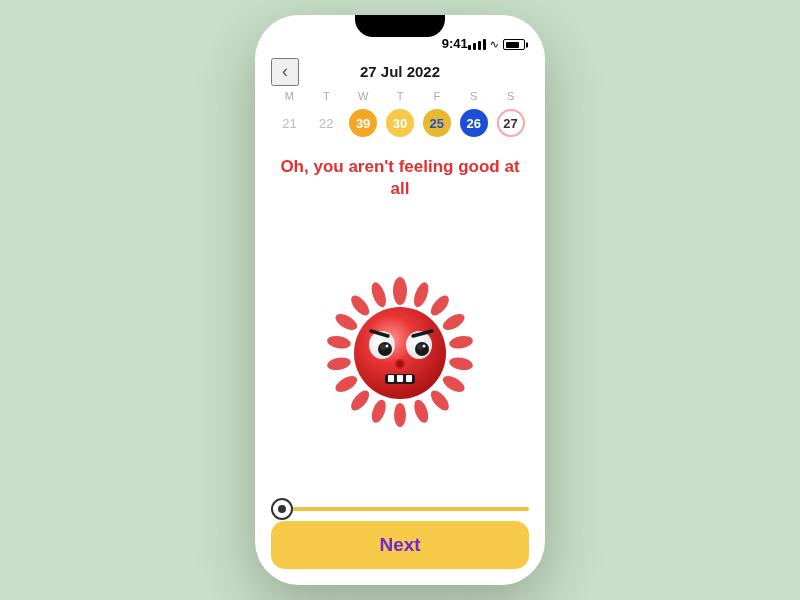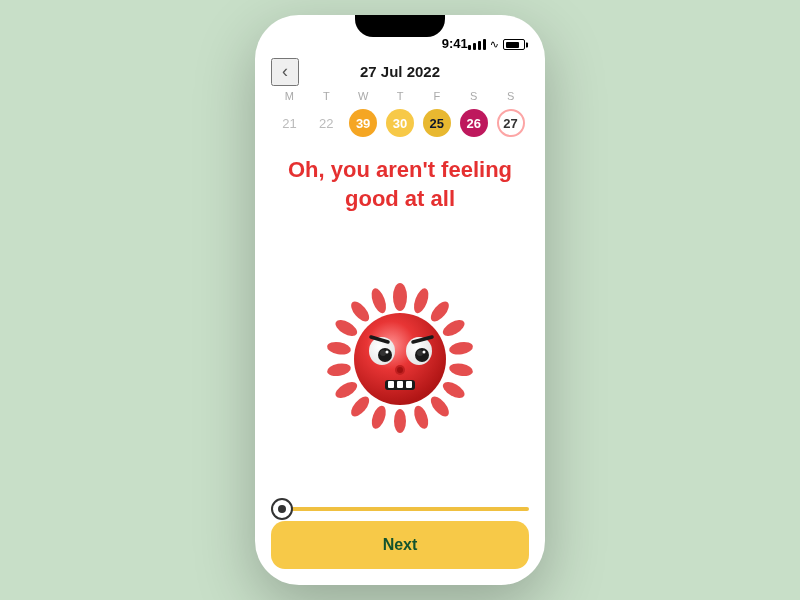--- a/index.html
+++ b/index.html
@@ -190,32 +190,32 @@
       border-radius: 50%;
       display: flex;
       align-items: center;
       justify-content: center;
       font-size: 13px;
       font-weight: 600;
     }
 
     .date-orange { background: #f5a623; color: white; }
     .date-yellow { background: #f7c948; color: white; }
-    .date-gold   { background: #e8b830; color: #0f172a; }
-    .date-pink   { background: #be185d; color: white; }
+    .date-gold   { background: #e8b830; color: #1d4ed8; }
+    .date-pink   { background: #1d4ed8; color: white; }
     .date-outline {
       background: transparent;
       border: 2px solid #fca5a5;
       color: #333;
     }
 
     
     .mood-text {
       text-align: center;
-      font-size: 22px;
+      font-size: 17px;
       font-weight: 700;
       color: #e53030;
       line-height: 1.3;
       margin: 8px 0 10px;
     }
 
     
     .monster-container {
       display: flex;
       justify-content: center;
@@ -266,23 +266,23 @@
       border-radius: 50%;
     }
 
     
     .next-button {
       background: #f7c948;
       border: none;
       border-radius: 14px;
       height: 48px;
       width: 100%;
-      font-size: 16px;
+      font-size: 19px;
       font-weight: 600;
-      color: #14532d;
+      color: #6d28d9;
       cursor: pointer;
       display: flex;
       align-items: center;
       justify-content: center;
       flex-shrink: 0;
     }
   </style>
 </head>
 <body>
 

